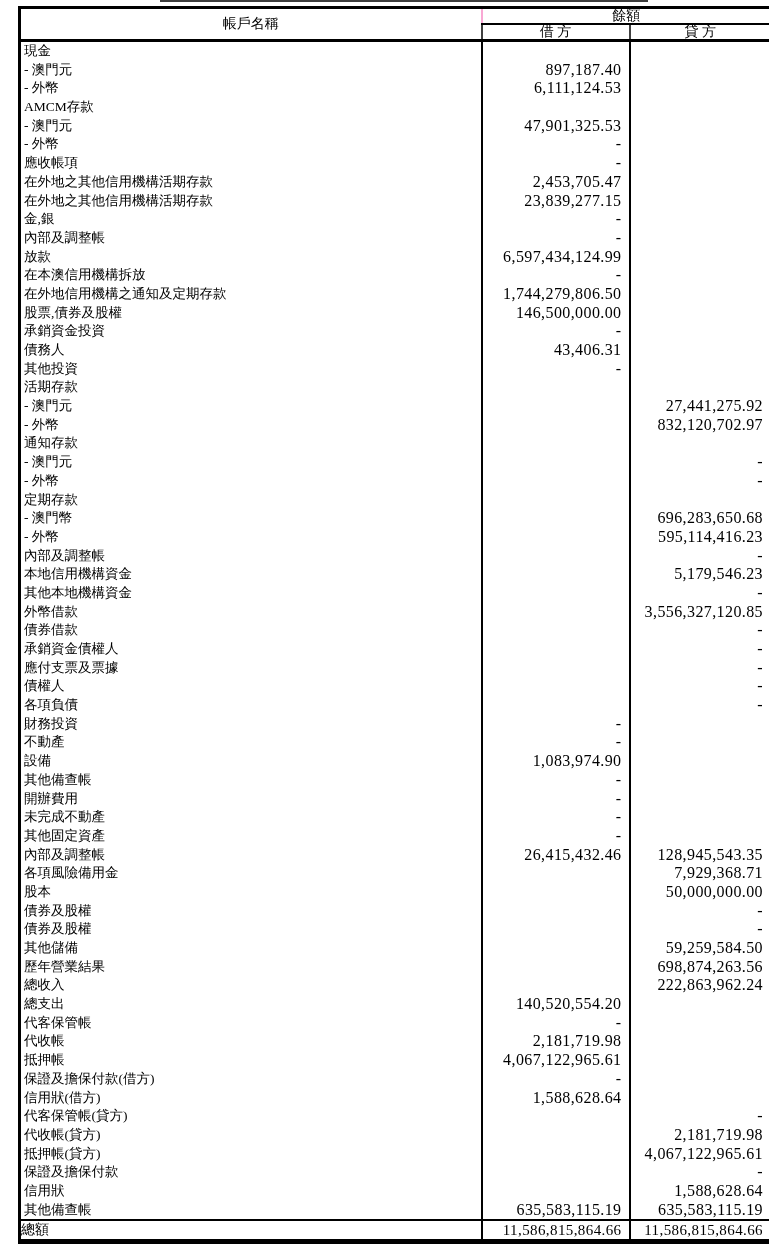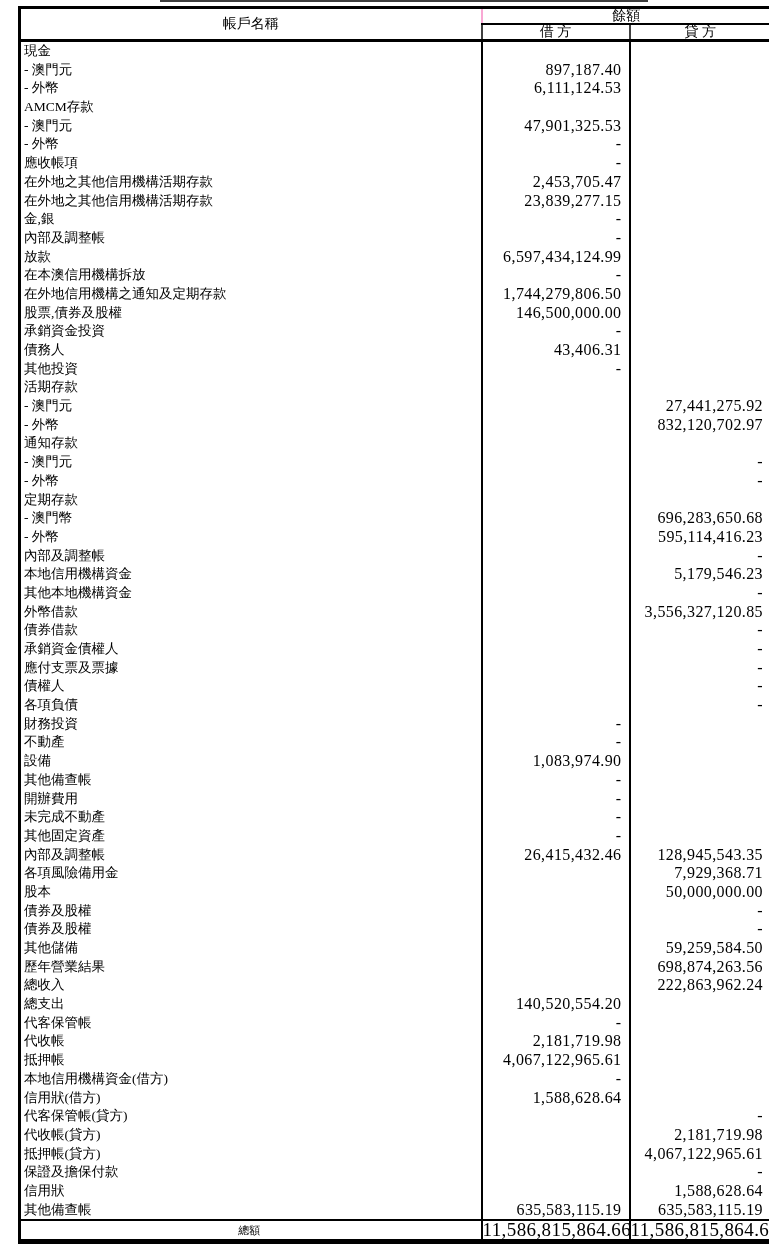--- a/index.html
+++ b/index.html
@@ -23,22 +23,22 @@
   thead th{font-size:14px;line-height:14px;height:14px;text-align:center;}
   thead{border-bottom:3px solid #000;}
   th.balance-h{border-left:2px solid #f9a8d4;border-bottom:2px solid #000;}
   th.sub-h{border-left:2px solid #404040;height:14px;}
   tbody td{height:18.68px;line-height:18.68px;white-space:nowrap;overflow:hidden;}
   td.name{font-size:13.5px;text-align:left;padding-left:3px;}
   td.num{font-size:16px;letter-spacing:0.4px;text-align:right;padding-right:7px;
          border-left:2px solid #000;font-family:"Liberation Serif","DejaVu Serif",serif;}
   tfoot{border-top:2px solid #000;}
   tfoot td{height:18px;line-height:18px;}
-  tfoot td.total-label{font-size:11px;text-align:center;padding-right:3px;}
-  tfoot td.num{font-size:19px;}
+  tfoot td.total-label{font-size:14px;text-align:left;padding-right:3px;}
+  tfoot td.num{font-size:15px;}
 </style>
 </head>
 <body>
 
 <div class="top-edge"></div>
 
 <table class="tb">
   <colgroup>
     <col class="c-name">
       <col class="c-debit">
@@ -379,21 +379,21 @@
     <td class="num"></td>
   </tr>
 
   <tr>
     <td class="name">抵押帳</td>
     <td class="num">4,067,122,965.61</td>
     <td class="num"></td>
   </tr>
 
   <tr>
-    <td class="name">本地信用機構資金(借方)</td>
+    <td class="name">保證及擔保付款(借方)</td>
     <td class="num">-</td>
     <td class="num"></td>
   </tr>
 
   <tr>
     <td class="name">信用狀(借方)</td>
     <td class="num">1,588,628.64</td>
     <td class="num"></td>
   </tr>
 

